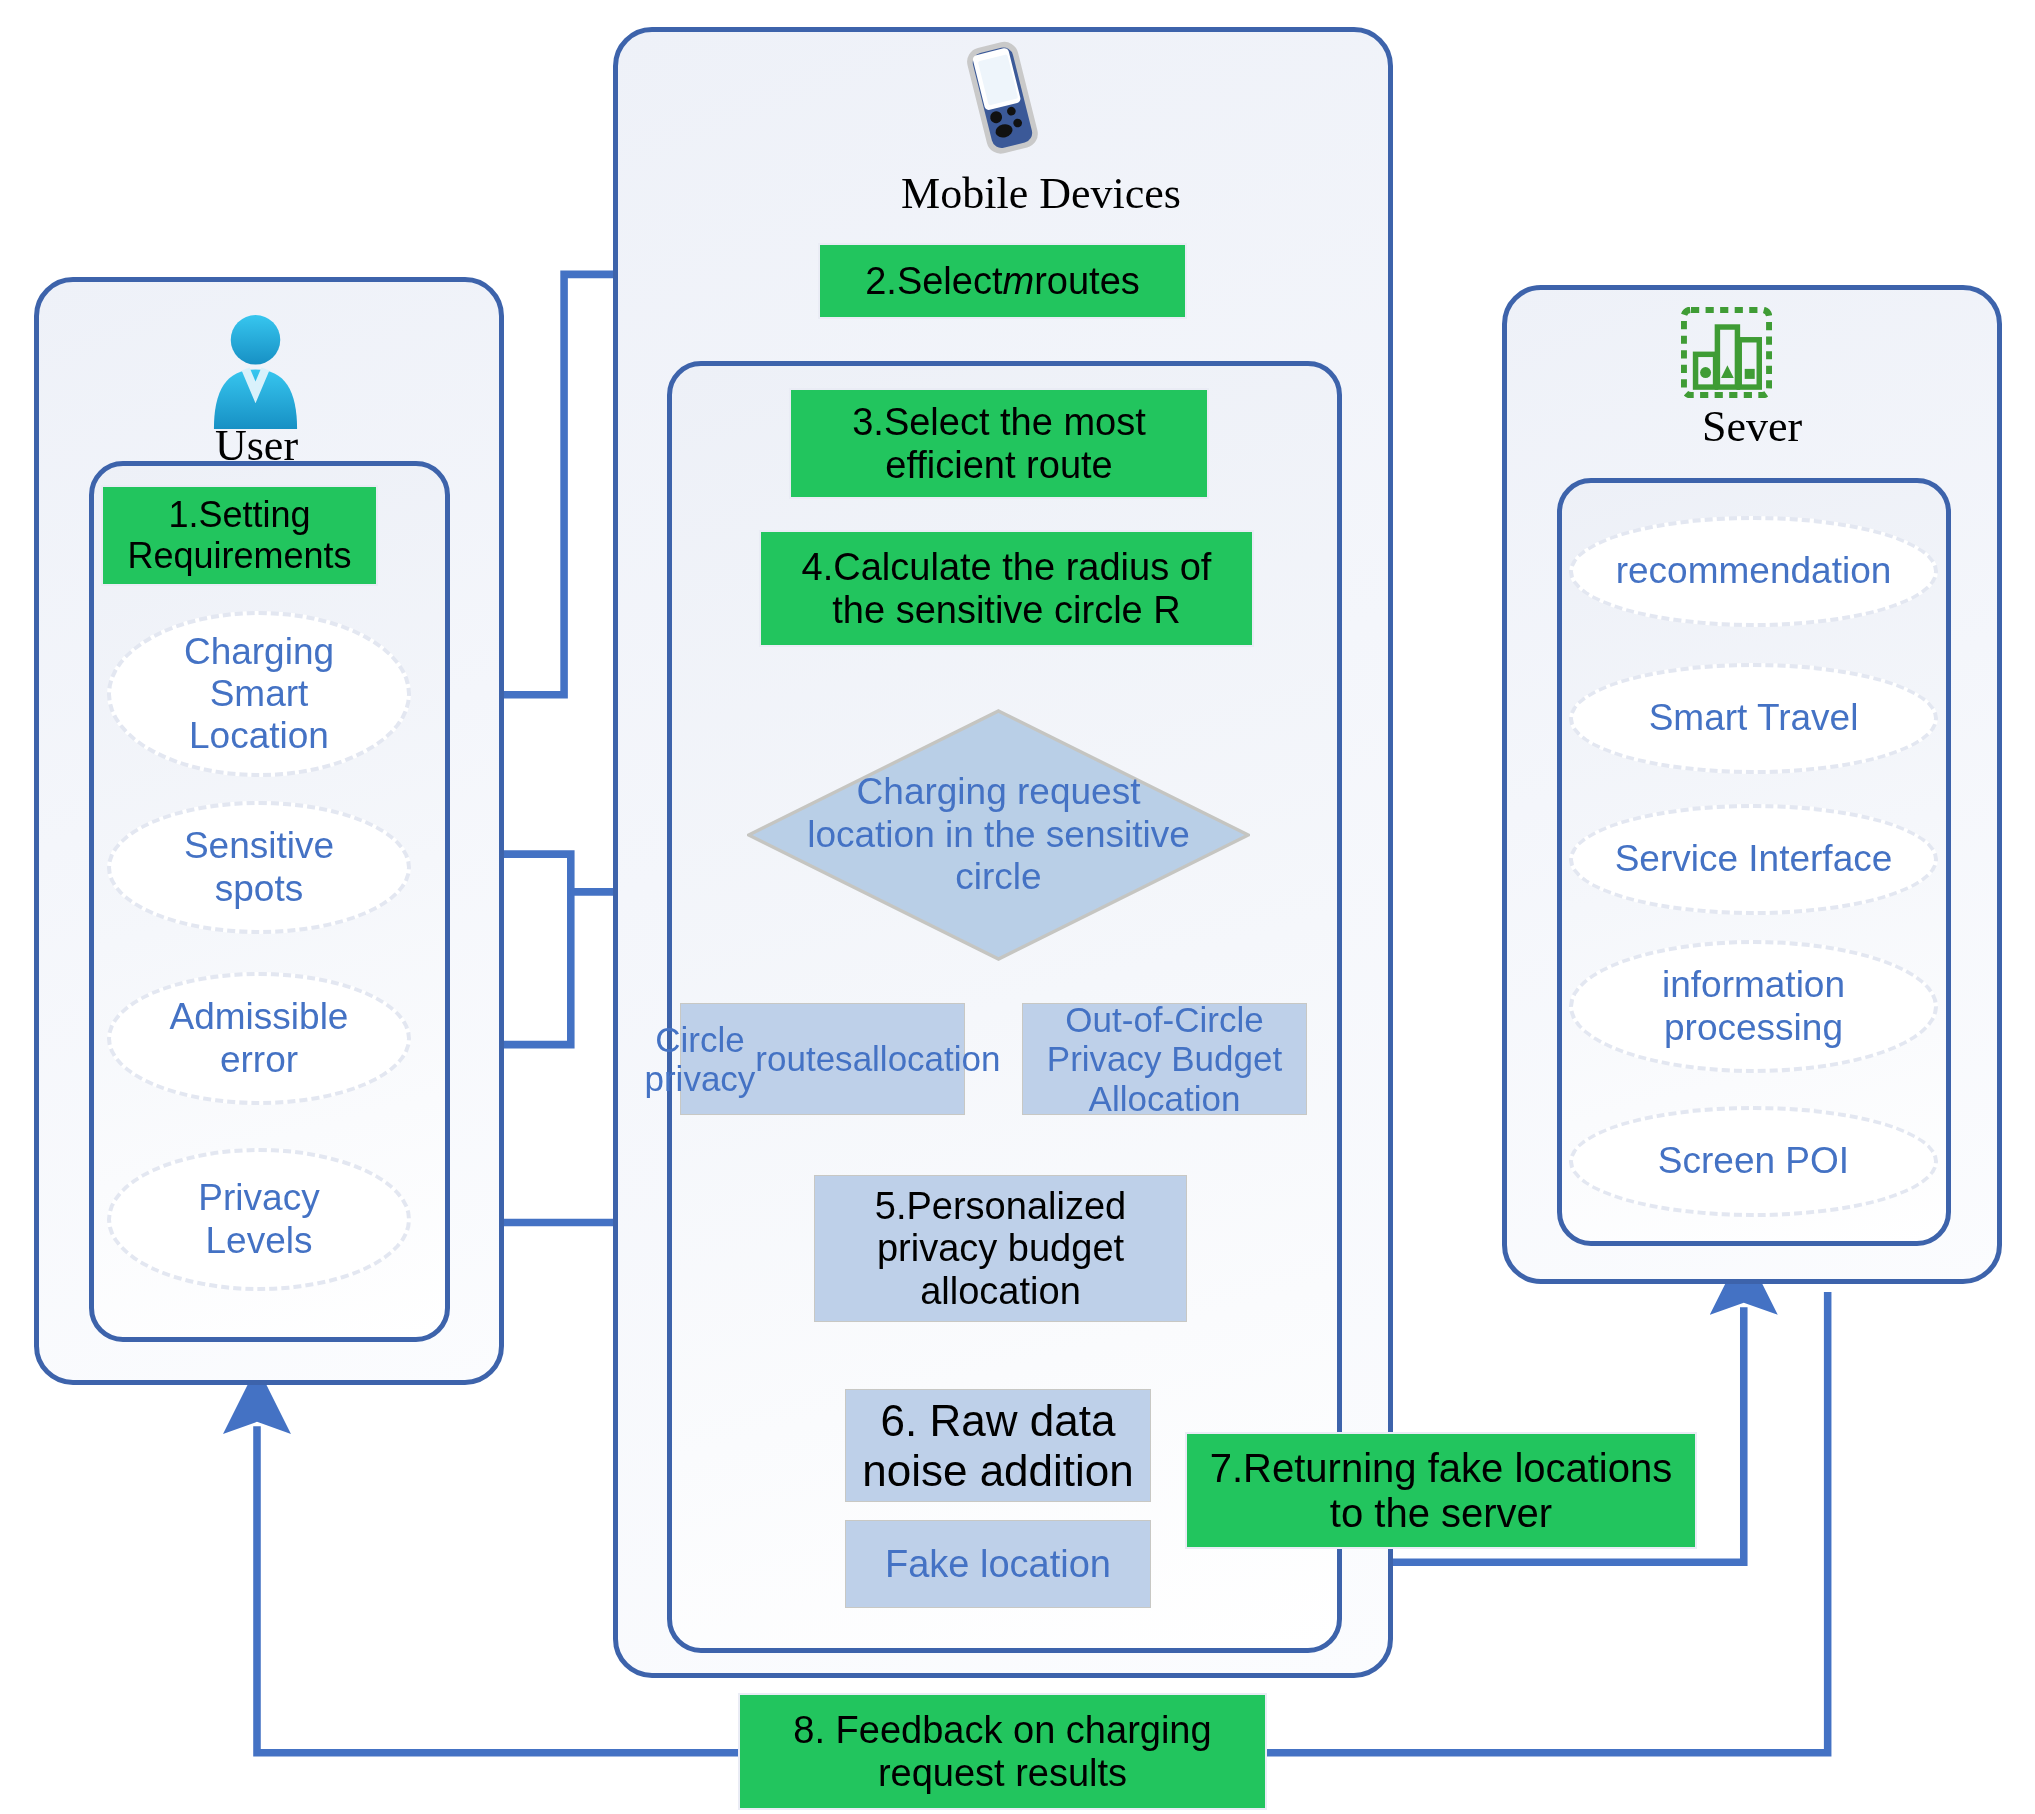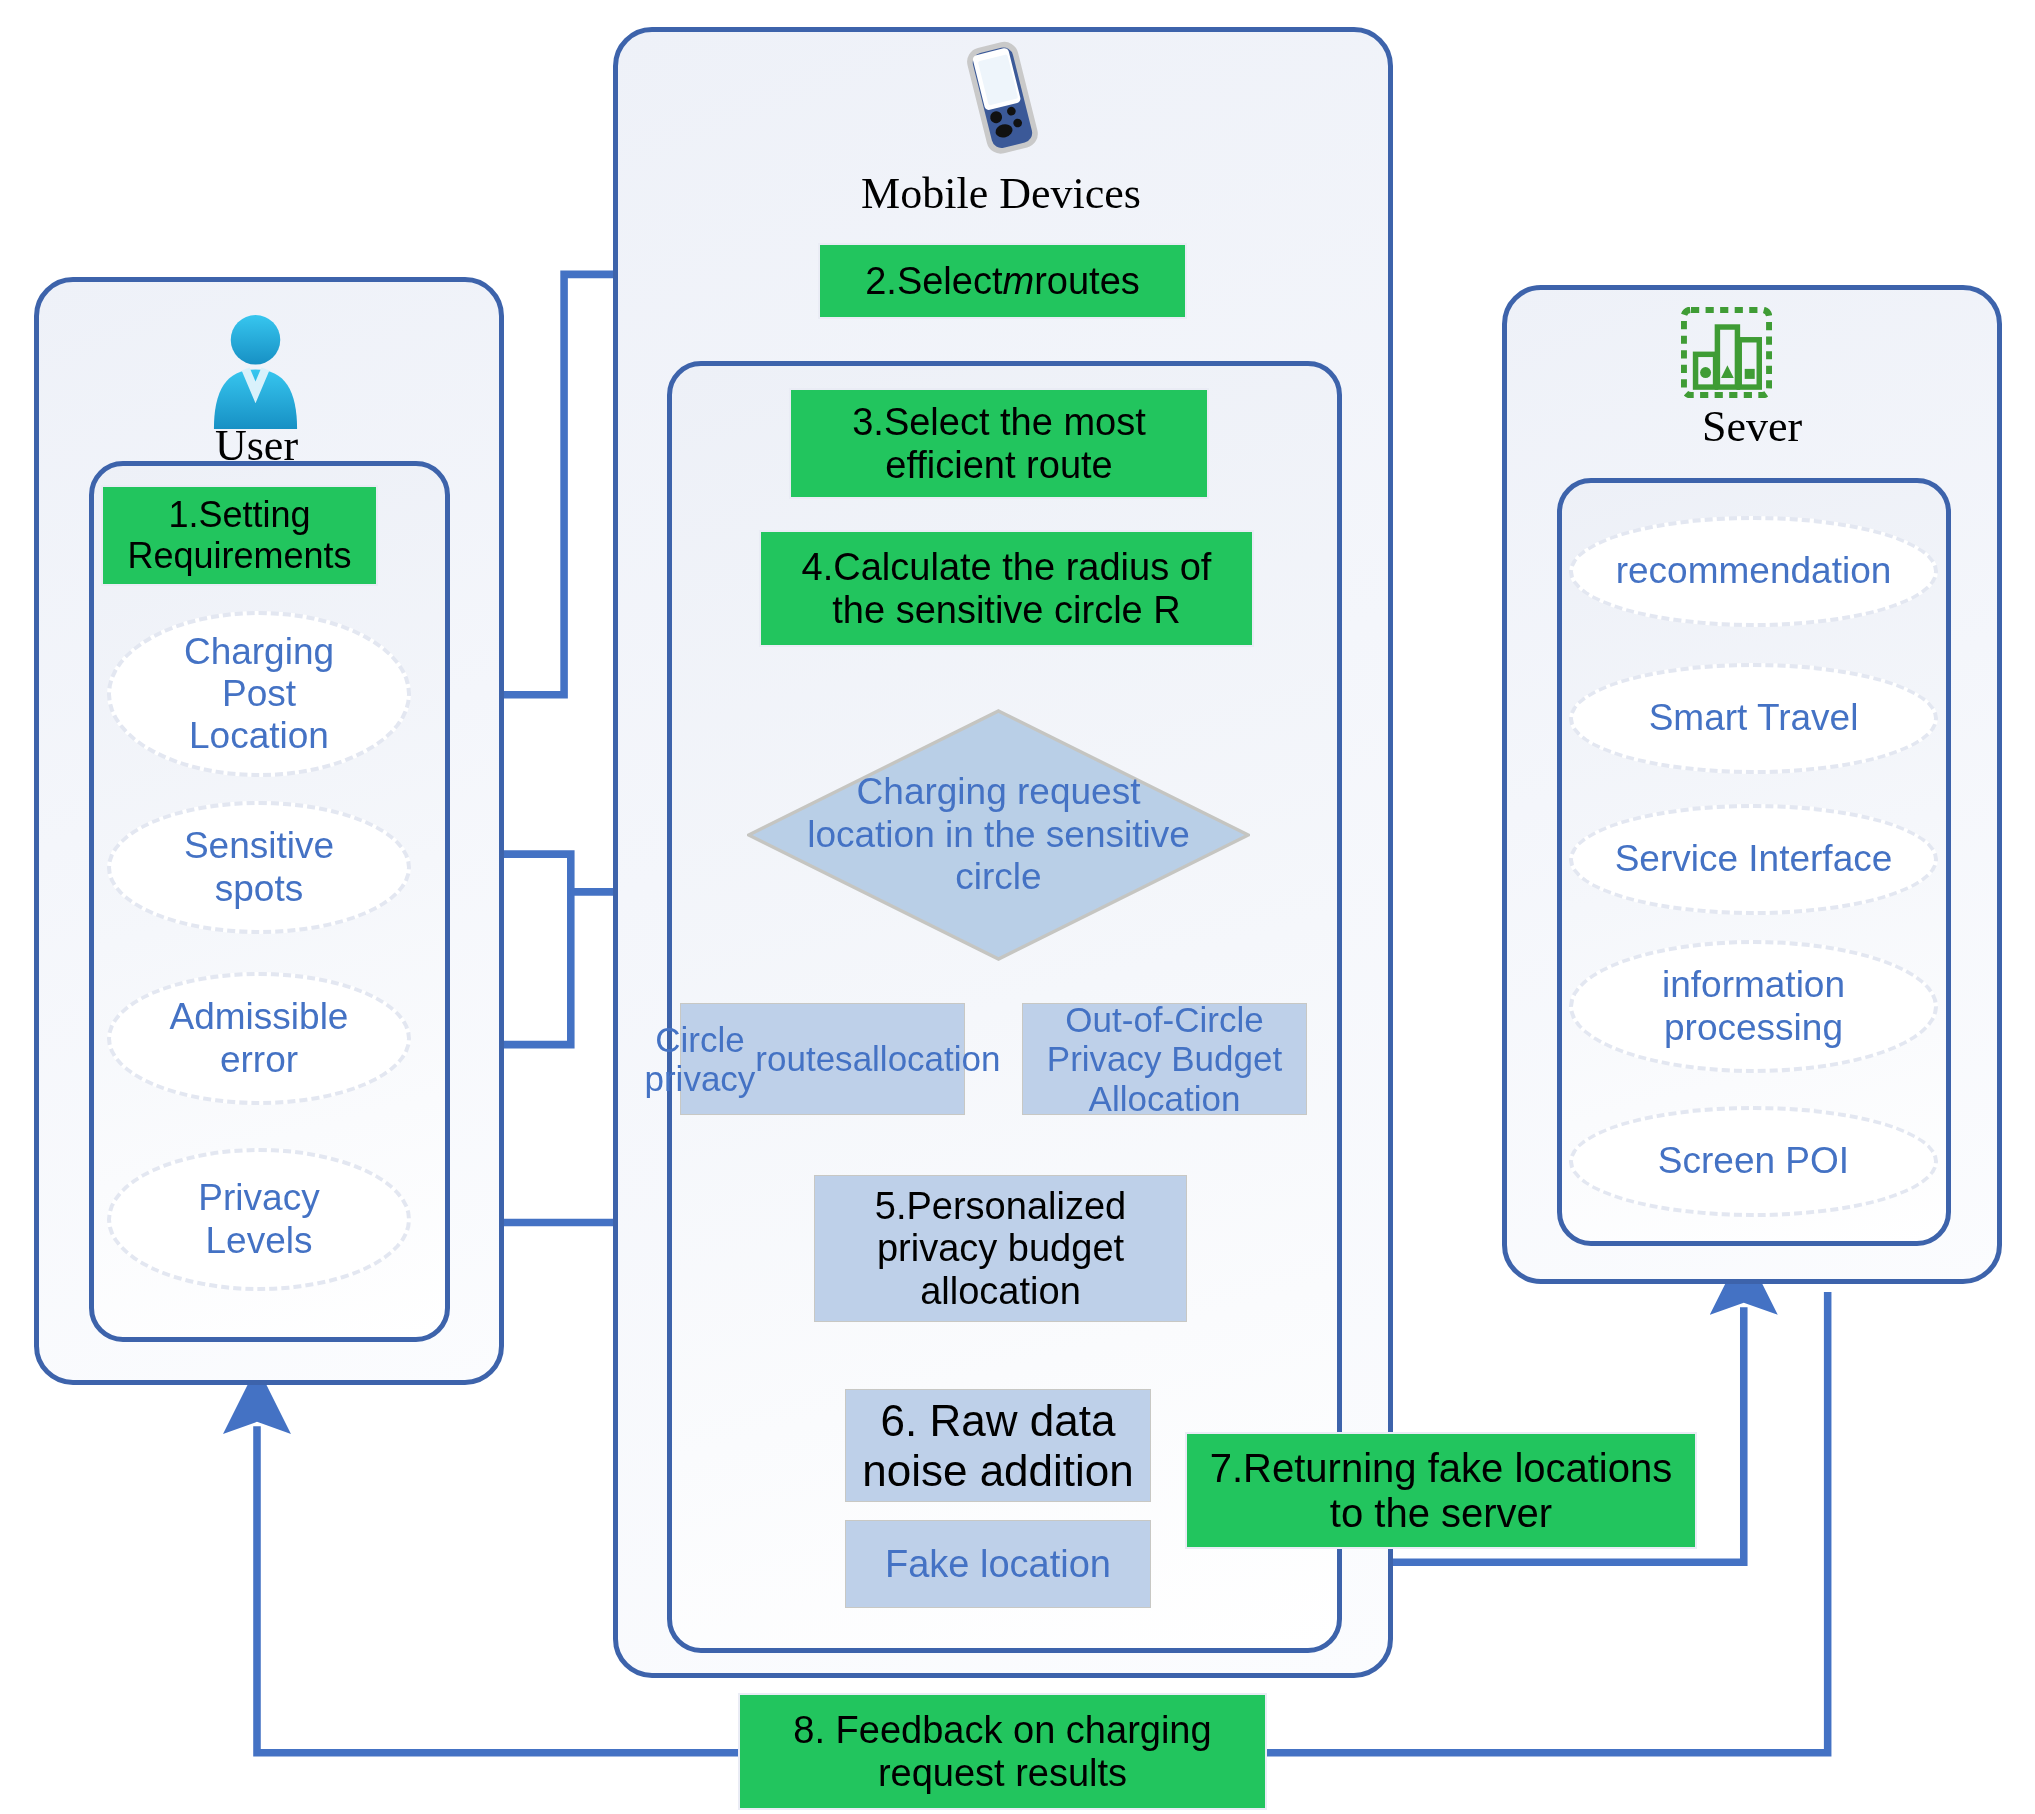--- a/index.html
+++ b/index.html
@@ -98,21 +98,21 @@
   <div class="panel inner" style="left:89px;top:461px;width:361px;height:881px;"></div>
 
   <div class="wbox" style="left:101px;top:485px;width:277px;height:101px;font-size:36px;
               flex-direction:column;">
     <span>1.Setting</span>
     <span>Requirements</span>
   </div>
 
   <div class="oval" style="left:107px;top:611px;width:304px;height:166px;font-size:37px;flex-direction:column;">
     <span>Charging</span>
-    <span>Post</span>
+    <span>Smart</span>
     <span>Location</span>
   </div>
 
   <div class="oval" style="left:107px;top:801px;width:304px;height:133px;font-size:37px;flex-direction:column;">
     <span>Sensitive</span>
     <span>spots</span>
   </div>
 
   <div class="oval" style="left:107px;top:972px;width:304px;height:133px;font-size:37px;flex-direction:column;">
     <span>Admissible</span>
@@ -133,21 +133,21 @@
         <rect x="15" y="9" width="38" height="90" rx="9" fill="#3b5998"></rect>
         <rect x="16" y="10" width="34" height="52" rx="4" fill="#ffffff"></rect>
         <rect x="20" y="16" width="28" height="42" rx="2" fill="#eef5fb"></rect>
         <circle cx="24" cy="70" r="5.5" fill="#111"></circle>
         <circle cx="39" cy="68" r="4" fill="#111"></circle>
         <ellipse cx="28" cy="84" rx="8" ry="6" fill="#111"></ellipse>
         <circle cx="42" cy="80" r="4" fill="#111"></circle>
       </g>
     </svg>
   </div>
-  <div class="ttl" style="left:613px;top:168px;width:776px;font-size:44px;">Mobile Devices</div>
+  <div class="ttl" style="left:613px;top:168px;width:776px;font-size:44px;padding-left:40px;">Mobile Devices</div>
 
   <div class="wbox" style="left:818px;top:243px;width:369px;height:76px;font-size:38px;">
     <span>2.Select </span>
       <i>m</i>
       <span> routes</span>
   </div>
 
   <div class="panel inner" style="left:667px;top:361px;width:675px;height:1292px;"></div>
 
   <div class="wbox" style="left:789px;top:388px;width:420px;height:111px;font-size:38px;flex-direction:column;">

